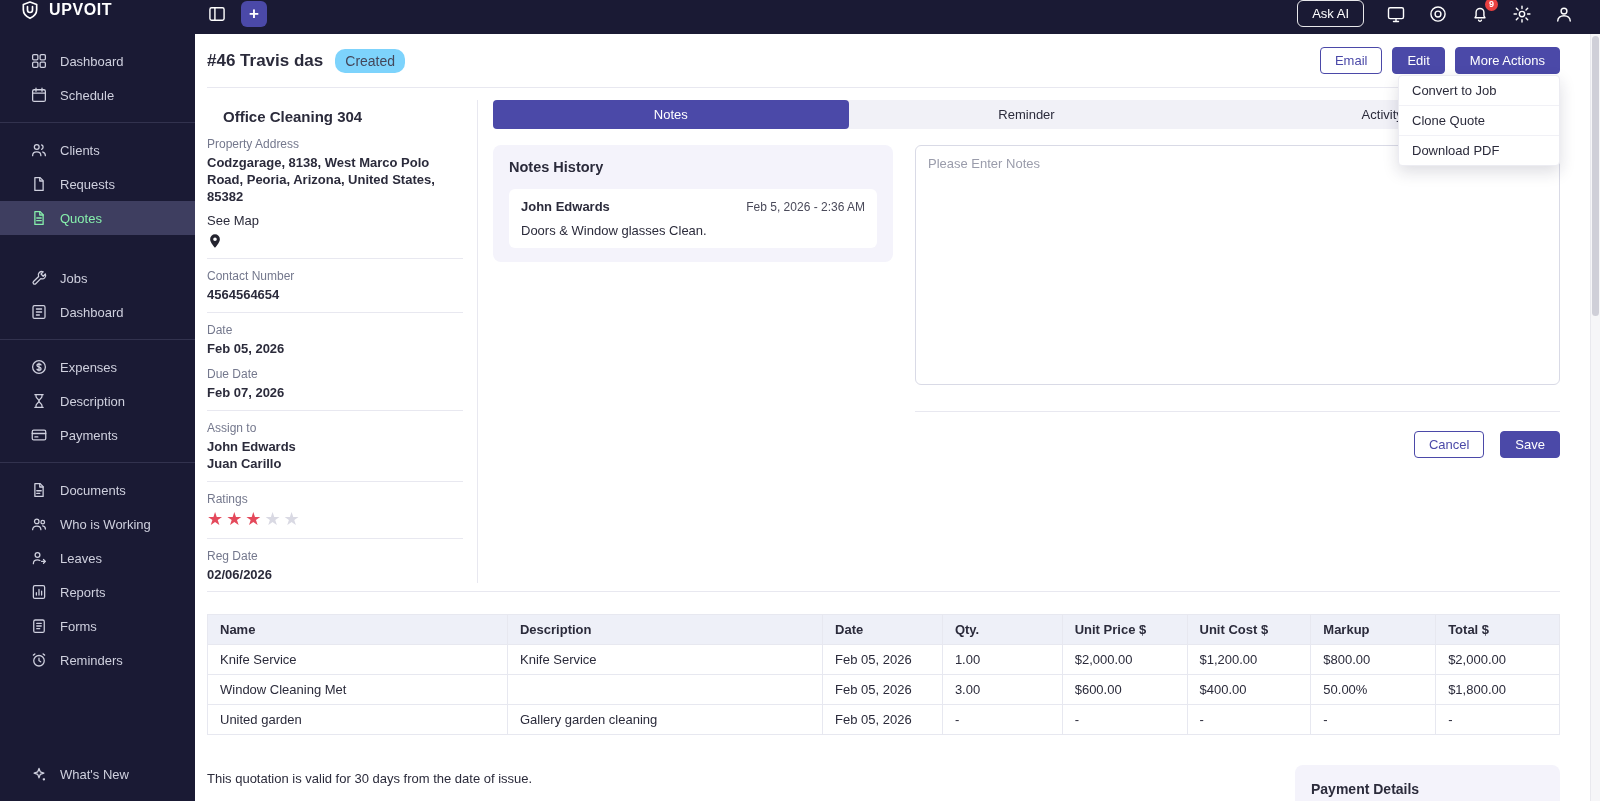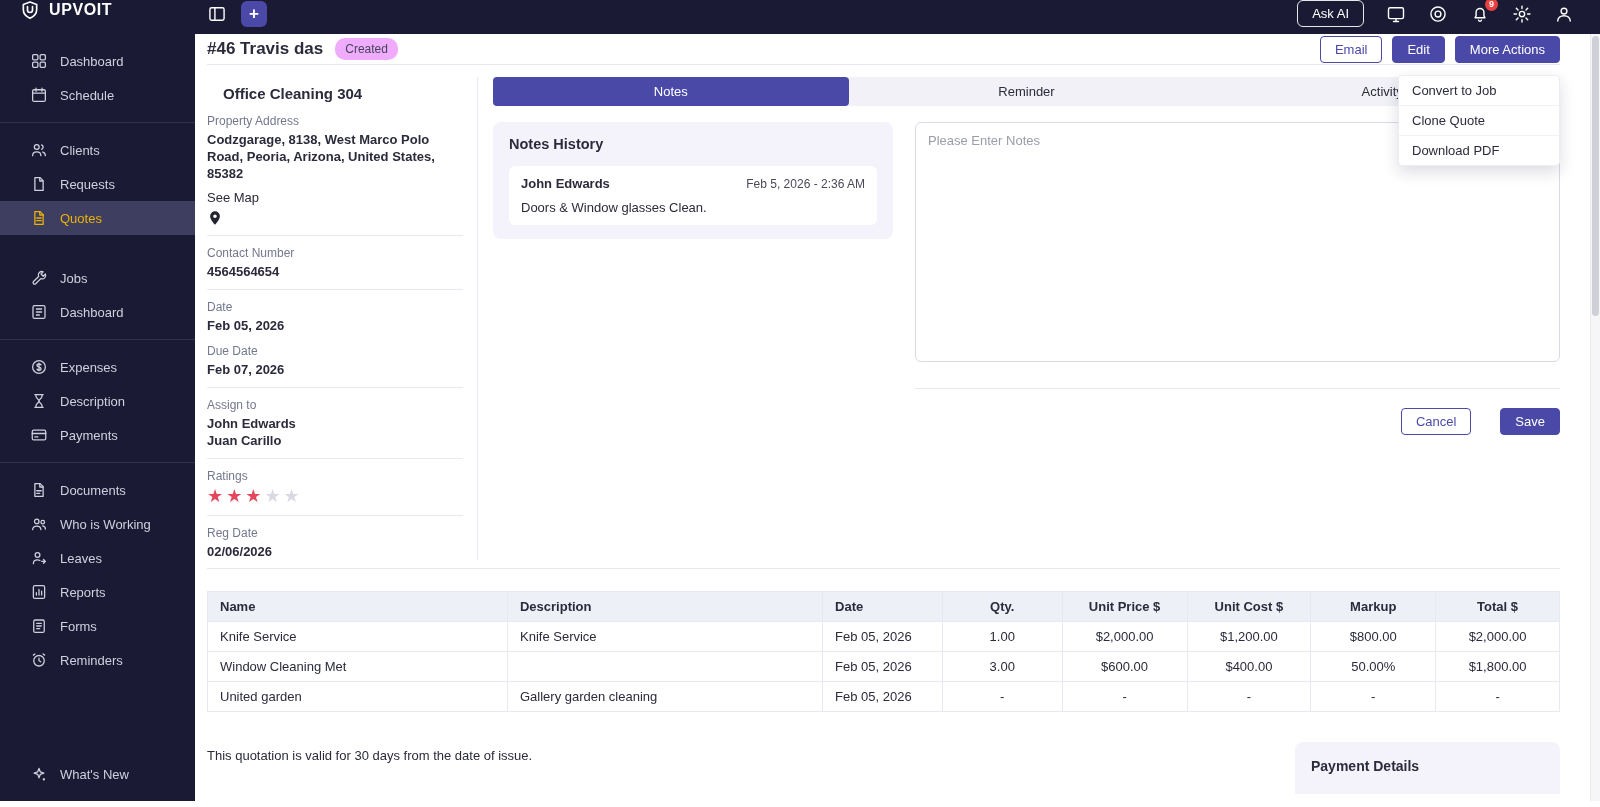--- a/index.html
+++ b/index.html
@@ -34,32 +34,32 @@
   .ask-ai{background:transparent;border:1px solid rgba(255,255,255,.9);color:#fff;border-radius:6px;
     padding:5px 14px;font-size:13px;cursor:pointer;font-family:inherit}
   .notif-badge{position:absolute;top:-6px;right:-8px;background:#e84040;color:#fff;font-size:9px;
     font-weight:bold;line-height:1;padding:2px 4px;border-radius:8px}
 
   
   .app{display:flex;height:767px}
   .sidebar{width:195px;flex:none;background:var(--navy);color:#cfd0de;padding-top:10px;
     display:flex;flex-direction:column;overflow:hidden}
   .sb-item{display:flex;align-items:center;gap:12px;padding:8px 30px;font-size:13px;cursor:pointer;flex:none}
-  .sb-item.active{background:#3e3e60;color:#eab308}
+  .sb-item.active{background:#3e3e60;color:#86efac}
   .sb-divider{height:1px;background:#32324e;margin:10px 0;flex:none}
   .sb-gap{height:26px;flex:none}
   .sb-bottom{margin-top:auto;margin-bottom:10px}
 
   .main{flex:1;position:relative;overflow:hidden;background:#fff}
   .content{padding:0 40px 0 12px}
 
   
-  .page-header{display:flex;align-items:center;height:31px;border-bottom:1px solid var(--line);position:relative}
+  .page-header{display:flex;align-items:center;height:54px;border-bottom:1px solid var(--line);position:relative}
   .page-title{font-size:17px;font-weight:bold}
-  .status-badge{margin-left:12px;background:#f0abfc;color:#44475b;font-size:12px;border-radius:10px;padding:4px 10px}
+  .status-badge{margin-left:12px;background:#7dd3fc;color:#44475b;font-size:14px;border-radius:10px;padding:4px 10px}
   .header-actions{margin-left:auto;display:flex;gap:10px}
   .btn{font-size:13px;border-radius:4px;padding:5px 14px;cursor:pointer;font-family:inherit}
   .btn-outline{background:#fff;color:var(--primary);border:1px solid var(--primary)}
   .btn-primary{background:var(--primary);color:#fff;border:1px solid var(--primary)}
   .dropdown{position:absolute;top:41px;right:0;width:162px;background:#fff;border:1px solid #ececf2;
     border-radius:4px;box-shadow:0 6px 16px rgba(30,30,60,.15);z-index:100}
   .dropdown-item{padding:7px 13px;font-size:13px;color:var(--text);border-bottom:1px solid #f1f1f6;cursor:pointer}
   .dropdown-item:last-child{border-bottom:none}
 
   
@@ -89,32 +89,32 @@
   .note-head{display:flex;justify-content:space-between;align-items:baseline}
   .note-author{font-size:13px;font-weight:bold}
   .note-time{font-size:12px;color:#4a4a5a}
   .note-text{font-size:13px;margin-top:9px}
 
   .editor-col{flex:1;display:flex;flex-direction:column}
   .notes-input{height:240px;border:1px solid #d9dae6;border-radius:6px;padding:10px 12px;resize:none;outline:none;
     font-family:"Liberation Sans",sans-serif;font-size:13px;color:var(--text)}
   .notes-input::placeholder{color:#9a9cab}
   .editor-sep{height:1px;background:var(--line);margin-top:26px}
-  .editor-actions{display:flex;justify-content:flex-end;gap:29px;margin-top:19px}
+  .editor-actions{display:flex;justify-content:flex-end;gap:16px;margin-top:19px}
 
   .full-sep{height:1px;background:var(--line);margin-top:8px}
 
   
   .product-section{margin-top:22px}
   .product-title{font-size:15px;font-weight:bold;margin-bottom:12px}
   table.products{width:100%;border-collapse:collapse;font-size:13px;table-layout:fixed}
   .products th,.products td{border:1px solid #e7e8f0;padding:7px 12px;text-align:left;color:var(--text);
     overflow:hidden;white-space:nowrap;text-overflow:ellipsis}
   .products thead th{background:var(--thead);font-weight:bold}
-  .products .num{text-align:center}
+  .products .num{text-align:left}
 
   
   .footer-row{display:flex;justify-content:space-between;align-items:flex-start;margin-top:30px}
   .validity{font-size:13px;margin-top:6px;font-weight:bold;font-weight:500}
   .payment-panel{width:265px;flex:none;background:var(--lavender);border-radius:8px 8px 0 0;padding:16px 16px 20px}
   .payment-title{font-size:14px;font-weight:bold}
 
   
   .scrollbar{position:absolute;top:0;right:0;bottom:0;width:10px;background:#f6f6f8;border-left:1px solid #e9e9ee}
   .scroll-thumb{position:absolute;top:2px;right:1px;width:7px;height:280px;background:#cfcfd8;border-radius:4px}

